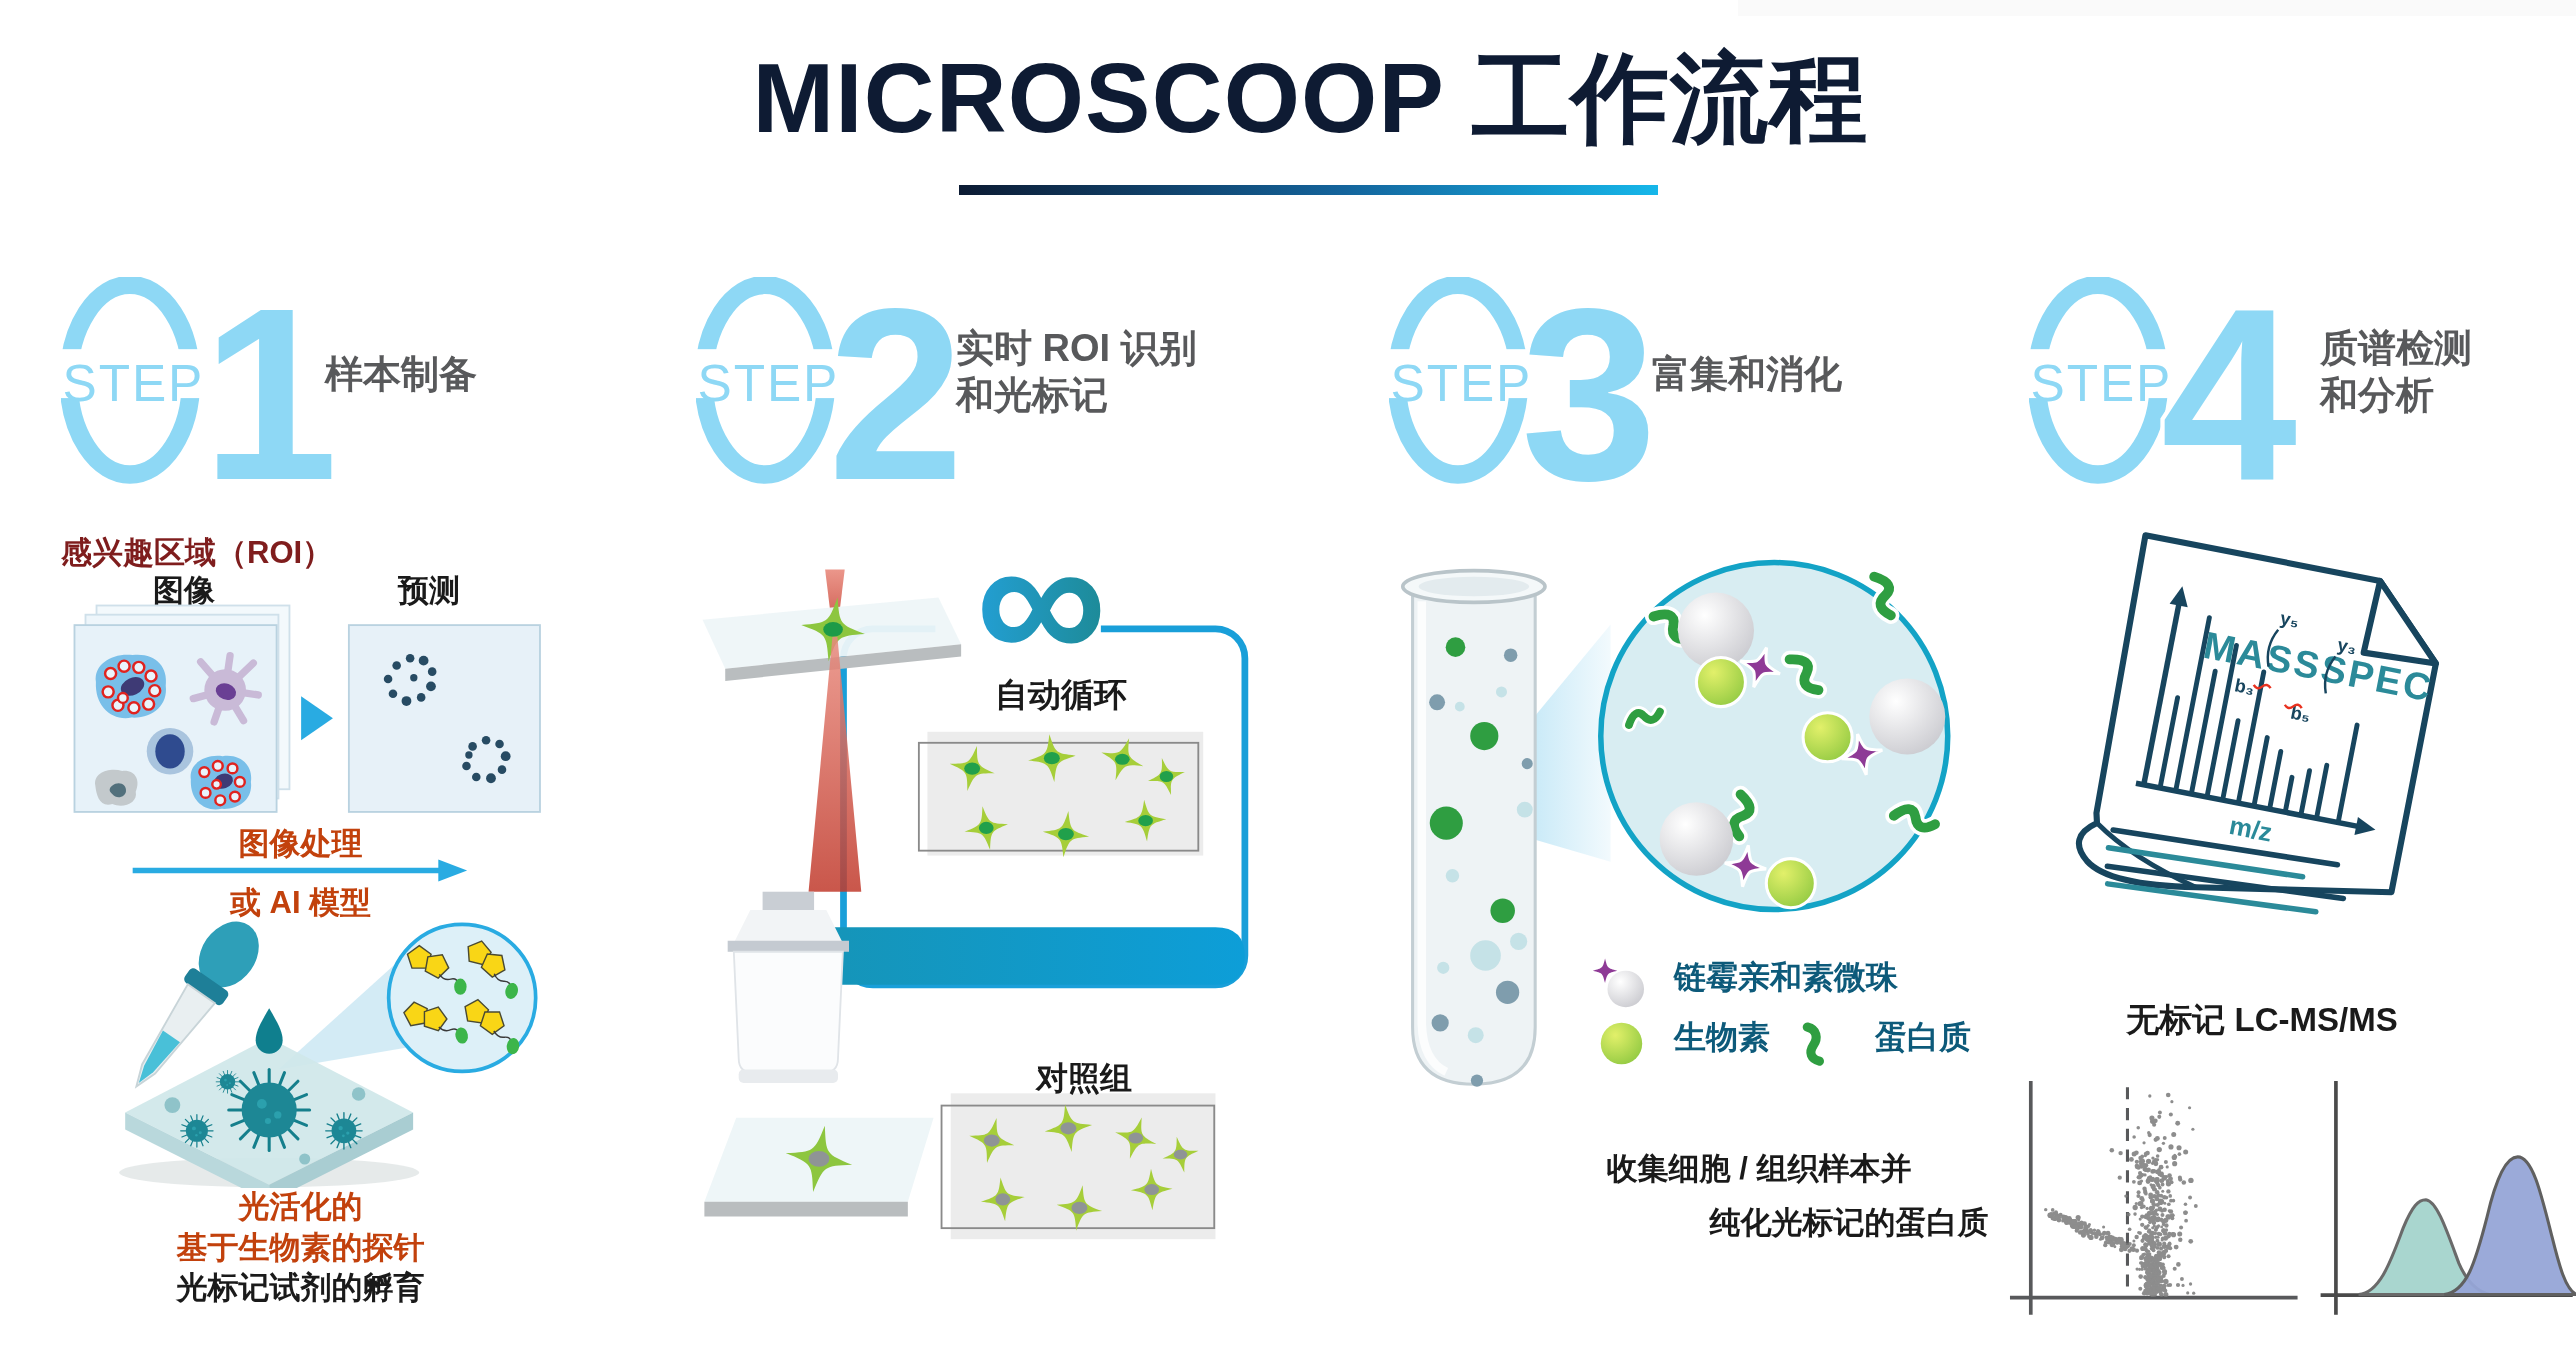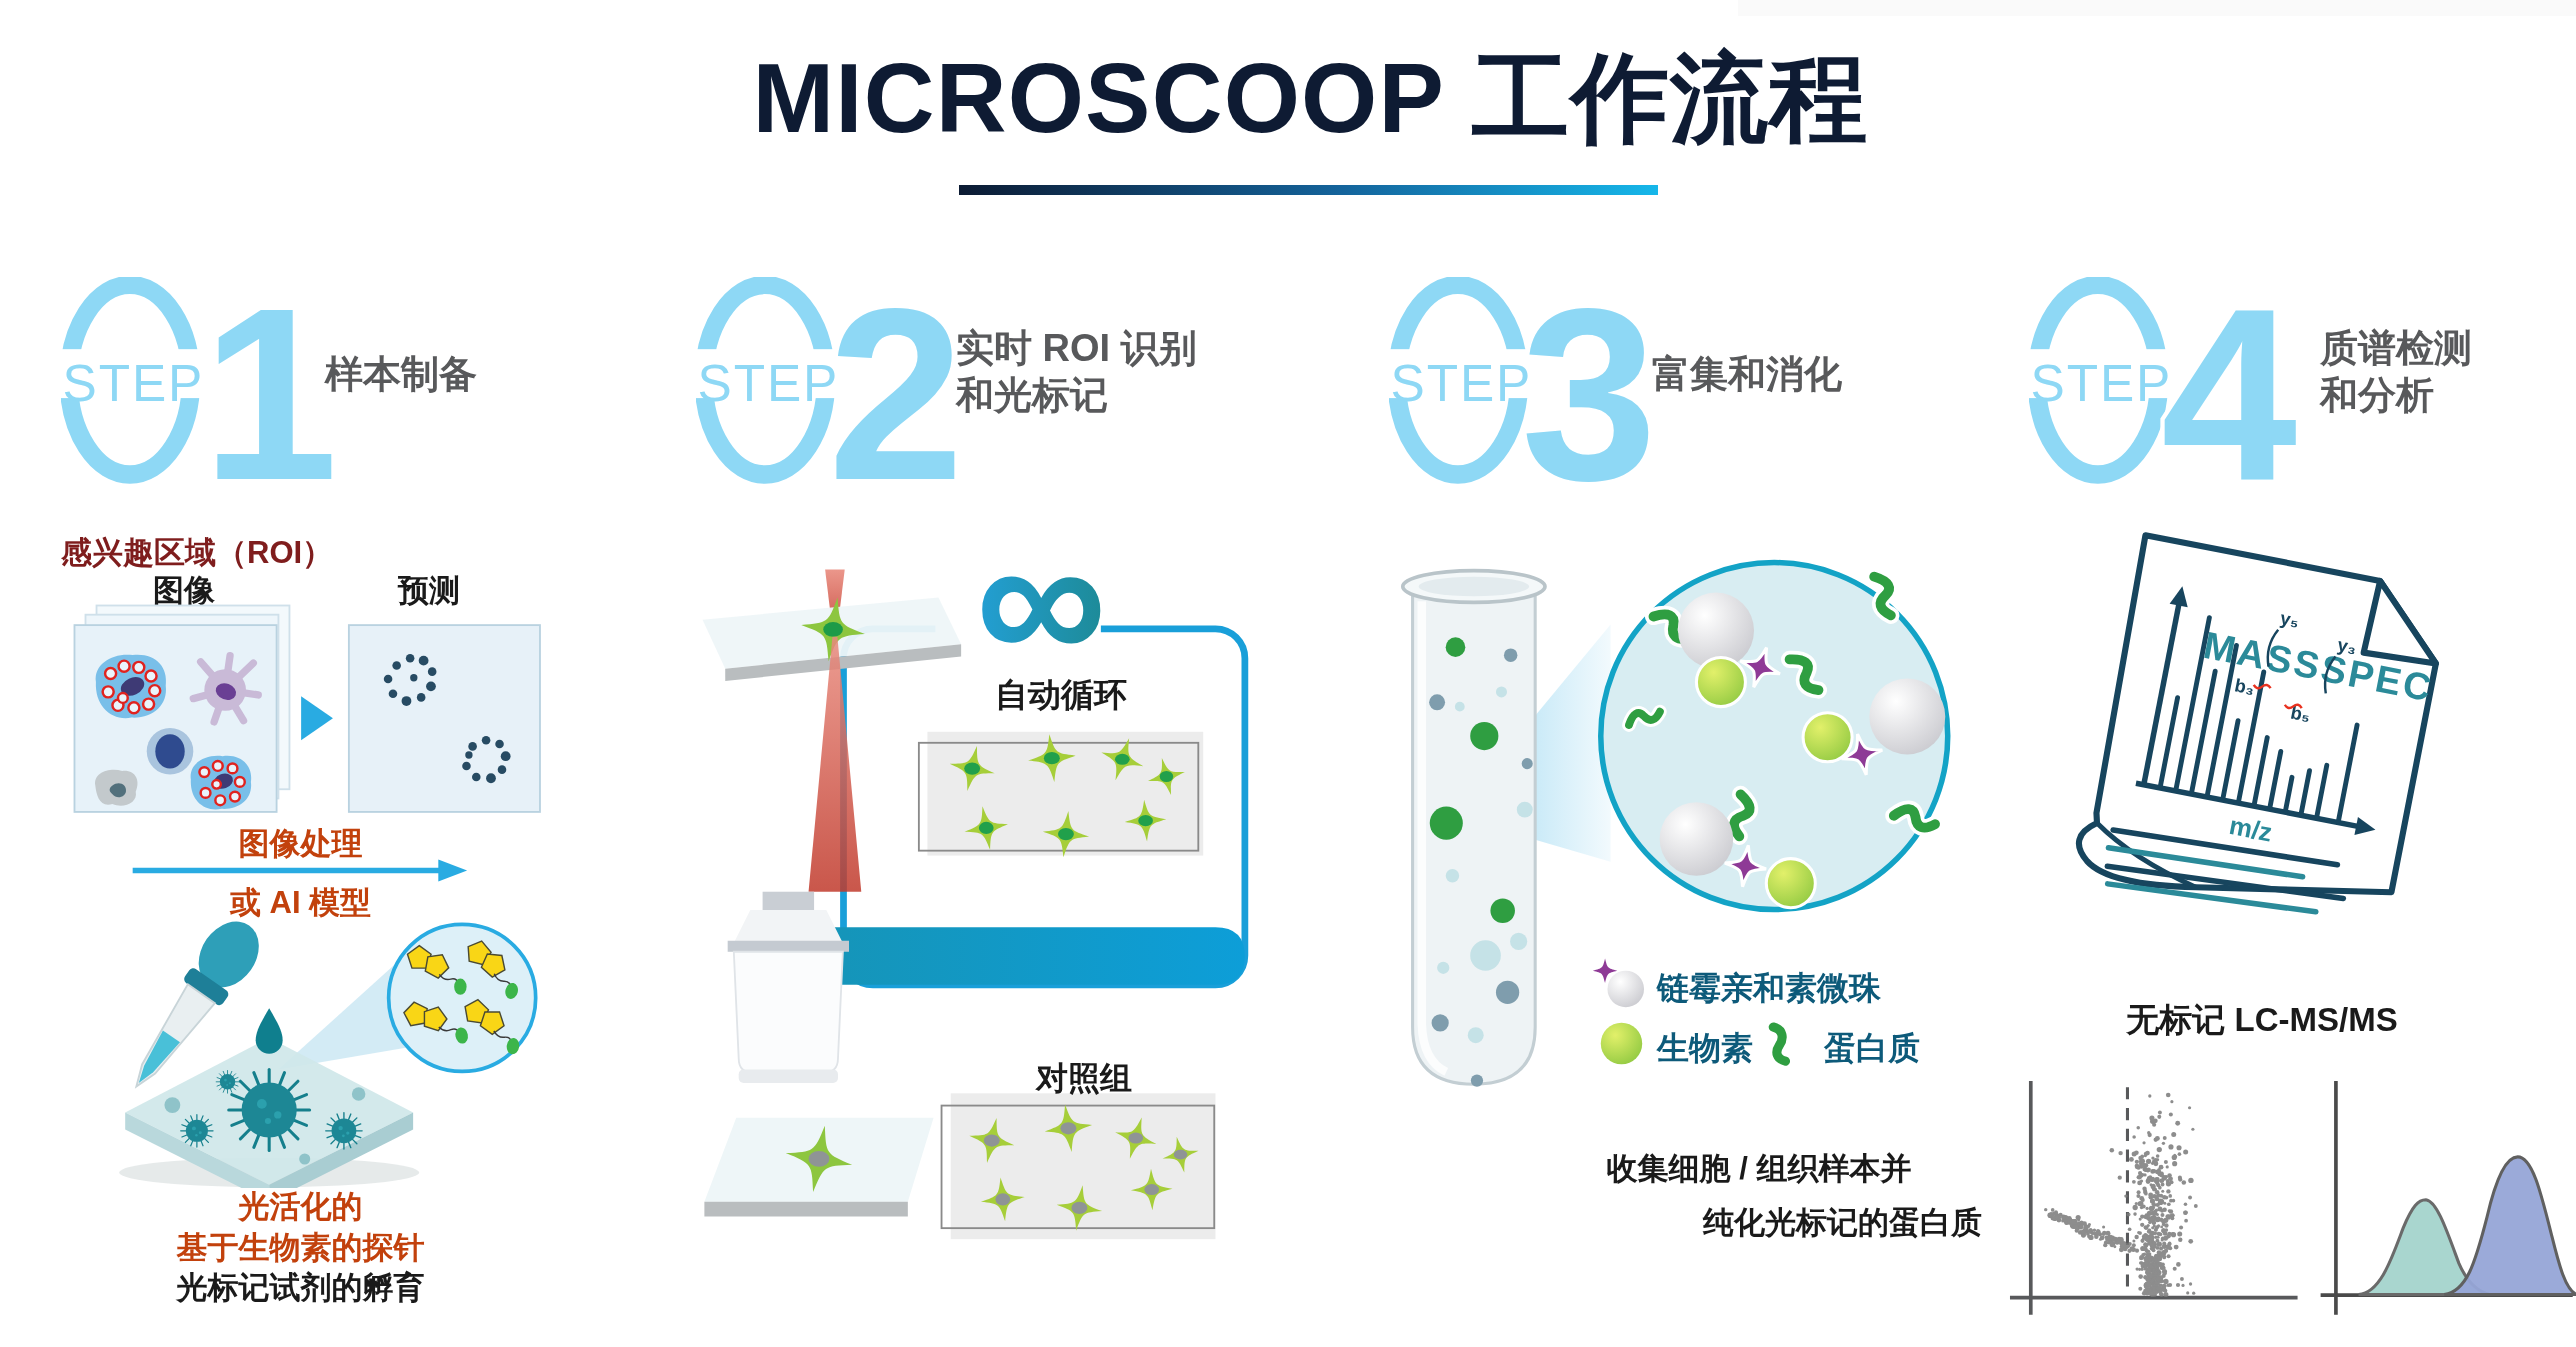--- a/index.html
+++ b/index.html
@@ -10,21 +10,21 @@
   .title{width:100%;top:34px;left:0;font-size:98px;font-weight:bold;color:#0e1b33;letter-spacing:1.2px;}
   .title-underline{left:959px;top:185px;width:699px;height:9.8px;
           background:linear-gradient(90deg,#0c1b33 0%,#14649c 55%,#16b7ea 100%);}
   .topbar{top:0;height:16px;background:#fafafa;}
   .step-label{font-size:38px;font-weight:bold;color:#58595b;line-height:47px;}
   .t-red{font-size:31px;font-weight:bold;color:#7f1d1d;}
   .t-black{font-size:31px;font-weight:bold;color:#1a1a1a;}
   .t-blue{font-size:31px;font-weight:bold;color:#c2410c;}
   .t-white-banner{font-size:34px;font-weight:bold;color:#ffffff;}
   .t-teal{font-size:32px;font-weight:bold;color:#0d5a7a;}
-  .legend-row{display:flex;align-items:flex-end;gap:2px;}
+  .legend-row{display:flex;align-items:flex-start;gap:19px;}
   svg text{font-family:"Liberation Sans","DejaVu Sans",sans-serif;}
 </style>
 </head>
 <body>
 
 <div class="canvas">
 
   <div class="abs topbar" style="left:1738px;width:838px;"></div>
 
   <div class="abs ctr title">MICROSCOOP 工作流程</div>
@@ -437,21 +437,21 @@
     <svg width="67" height="55" viewBox="0 0 110 90">
       <circle cx="55" cy="45" r="34" fill="url(#greenBead)"></circle>
     </svg>
     <div class="t-teal">生物素</div>
     <svg width="67" height="55" viewBox="0 0 110 90">
       <path d="M30,18 C46,22 48,36 40,48 C32,60 36,70 50,74" fill="none" stroke="#2f9e41" stroke-width="15" stroke-linecap="round"></path>
     </svg>
     <div class="t-teal">蛋白质</div>
   </div>
   <div class="abs ctr t-black" style="left:1514px;top:1148px;width:490px;">收集细胞 / 组织样本并</div>
-  <div class="abs ctr t-black" style="left:1492px;top:1202px;width:490px;text-align:right;">纯化光标记的蛋白质</div>
+  <div class="abs ctr t-black" style="left:1604px;top:1202px;width:490px;">纯化光标记的蛋白质</div>
 
   <svg class="abs" style="left:2041px;top:515px;" width="472" height="460" viewBox="0 0 770 750">
     <g transform="rotate(11 385 370)">
 
       <path d="M110,80 L500,80 L615,195 L615,575 L300,628 Q160,652 118,620 Q78,588 122,556 L118,540 L110,80 Z" fill="#ffffff" stroke="#17455e" stroke-width="10" stroke-linejoin="round"></path>
       <path d="M122,556 Q190,602 300,628" fill="none" stroke="#17455e" stroke-width="8"></path>
       <polygon points="500,80 615,195 496,200" fill="#ffffff" stroke="#17455e" stroke-width="10" stroke-linejoin="round"></polygon>
 
       <g stroke="#17455e" stroke-width="9">
         <line x1="185" y1="480" x2="185" y2="175"></line>

